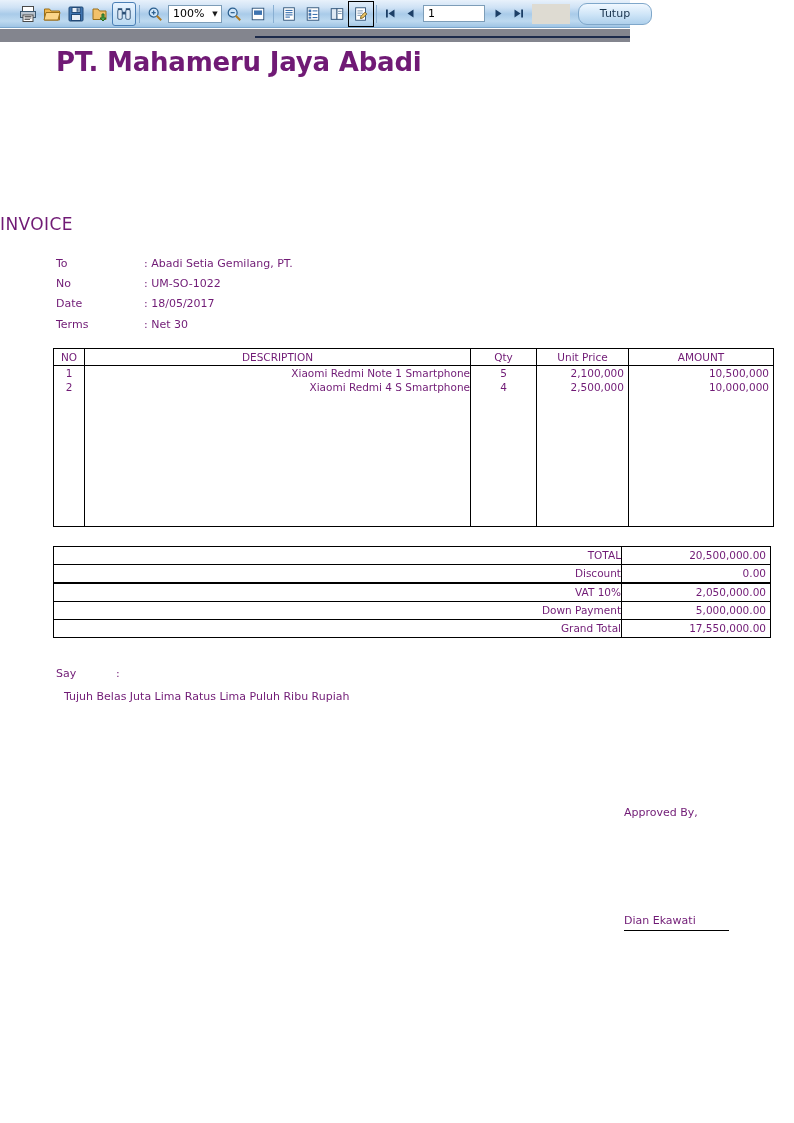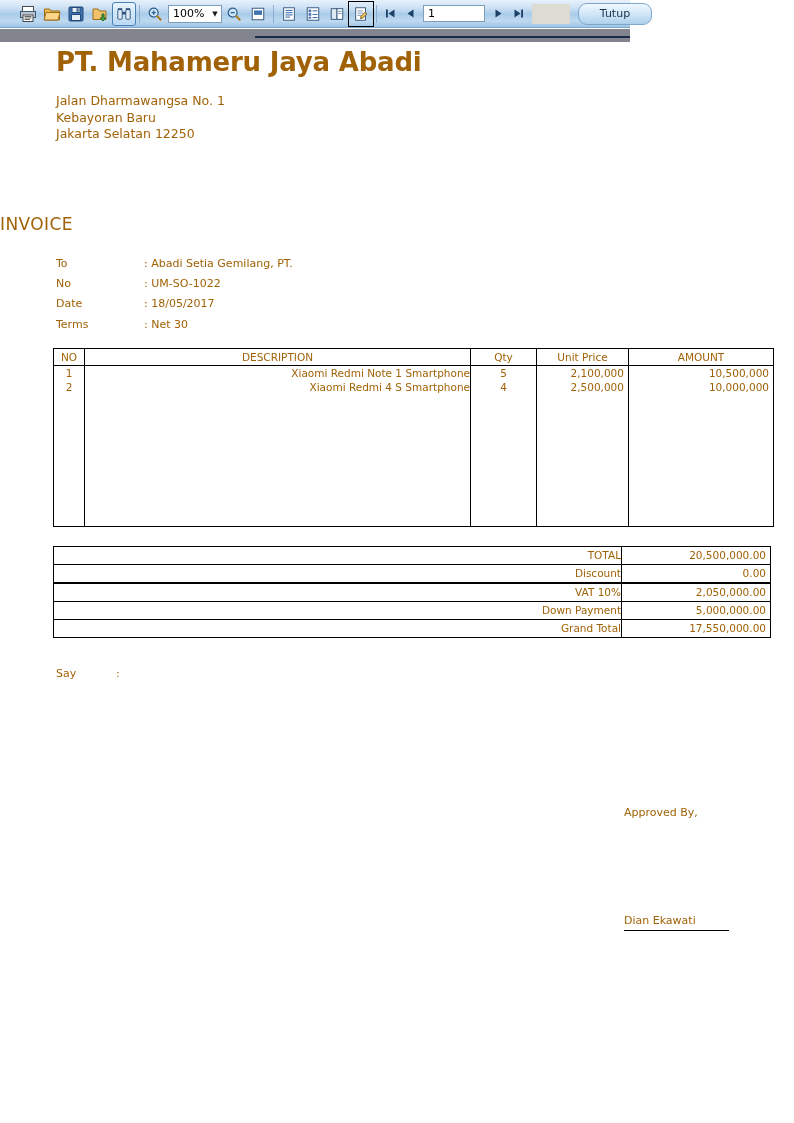--- a/index.html
+++ b/index.html
@@ -130,21 +130,21 @@
     background: #1c2a4a;
   }
 
   
   #doc {
     position: absolute;
     left: 0; top: 42px;
     width: 794px;
     height: 1081px;
     background: #ffffff;
-    color: #a16207;
+    color: #701a75;
   }
 
   #company-name {
     position: absolute;
     left: 56px; top: 5px;
     font-size: 26px;
     font-weight: bold;
     letter-spacing: -0.2px;
     white-space: nowrap;
   }
@@ -432,25 +432,20 @@
 </div>
 
 <div id="gray-band"></div>
 <div id="gray-band-2"></div>
 <div id="page-top-rule"></div>
 
 <div id="doc">
 
   <div id="company-name">PT. Mahameru Jaya Abadi</div>
 
-  <div id="company-address">
-    <div>Jalan Dharmawangsa No. 1</div>
-    <div>Kebayoran Baru</div>
-    <div>Jakarta Selatan 12250</div>
-  </div>
 
   <div id="invoice-title">INVOICE</div>
 
   <div class="meta-row" style="top:215px;">
     <span class="mlabel">To</span><span class="mval">: Abadi Setia Gemilang, PT.</span>
   </div>
   <div class="meta-row" style="top:235px;">
     <span class="mlabel">No</span><span class="mval">: UM-SO-1022</span>
   </div>
   <div class="meta-row" style="top:255px;">
@@ -517,18 +512,19 @@
         <td class="tlabel">Grand Total</td>
         <td class="tvalue">17,550,000.00</td>
       </tr>
     </tbody>
   </table>
 
   <div id="say-label">
     <span>Say</span>
     <span class="scolon">:</span>
   </div>
+  <div id="say-text">Tujuh Belas Juta Lima Ratus Lima Puluh Ribu Rupiah</div>
 
 
   <div id="approved-by">Approved By,</div>
   <div id="signer-name">Dian Ekawati</div>
   <div id="signature-line"></div>
 </div>
 
 </body></html>

